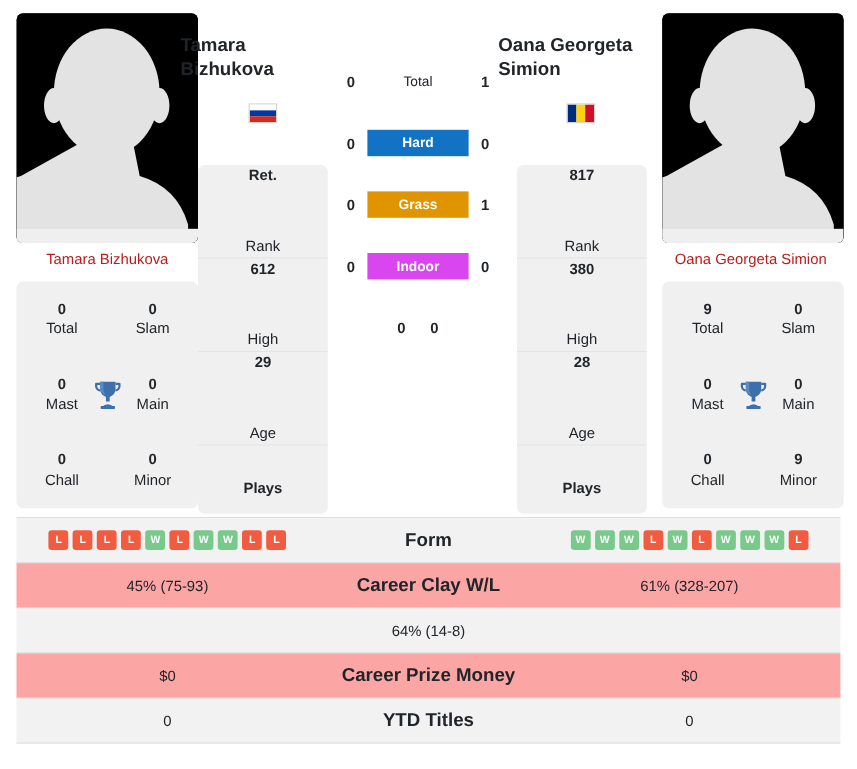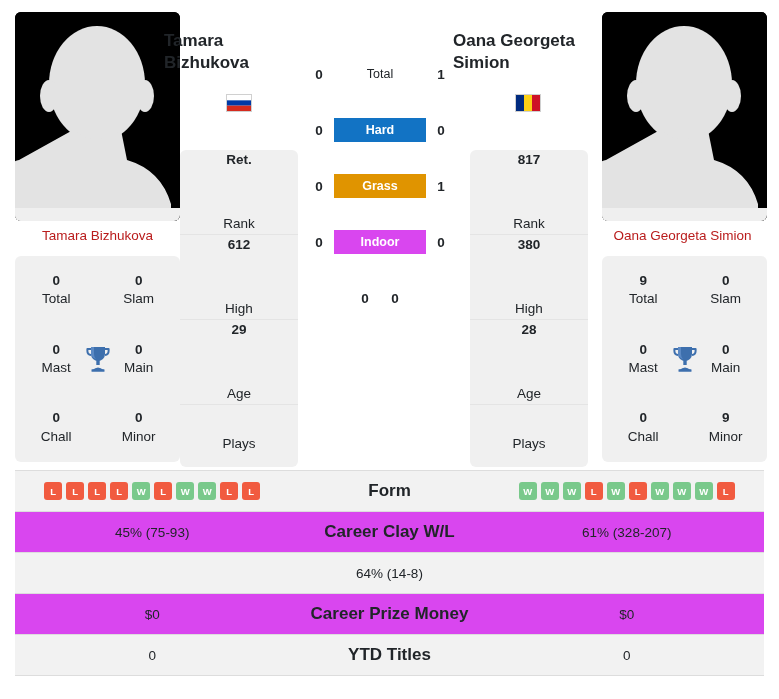--- a/index.html
+++ b/index.html
@@ -121,21 +121,21 @@
   .info-row:last-child { border-bottom: none; height: 62px; }
   .info-row .val {
     font-size: 13.5px;
     font-weight: bold;
     color: #212529;
   }
   .info-row .key {
     font-size: 13.5px;
     color: #212529;
   }
-  .info-row.plays .key { font-weight: normal; margin-top: 16px; }
+  .info-row.plays .key { font-weight: bold; margin-top: 16px; }
 
   
   .pname {
     position: absolute;
     top: 30px;
     width: 150px;
     font-size: 17px;
     font-weight: bold;
     line-height: 1.28;
     color: #212529;
@@ -205,21 +205,21 @@
     width: 749px;
     border-top: 1px solid #dddddd;
   }
   .trow {
     display: flex;
     align-items: center;
     height: 41px;
     border-bottom: 1px solid #dddddd;
   }
   .trow.odd  { background: #f2f2f2; }
-  .trow.even { background: #d946ef; }
+  .trow.even { background: #fca5a5; }
   .tcell-left,
   .tcell-right {
     flex: 1 1 0;
     display: flex;
     align-items: center;
     justify-content: center;
     font-size: 13.5px;
     color: #212529;
     padding: 0 6px;
   }

